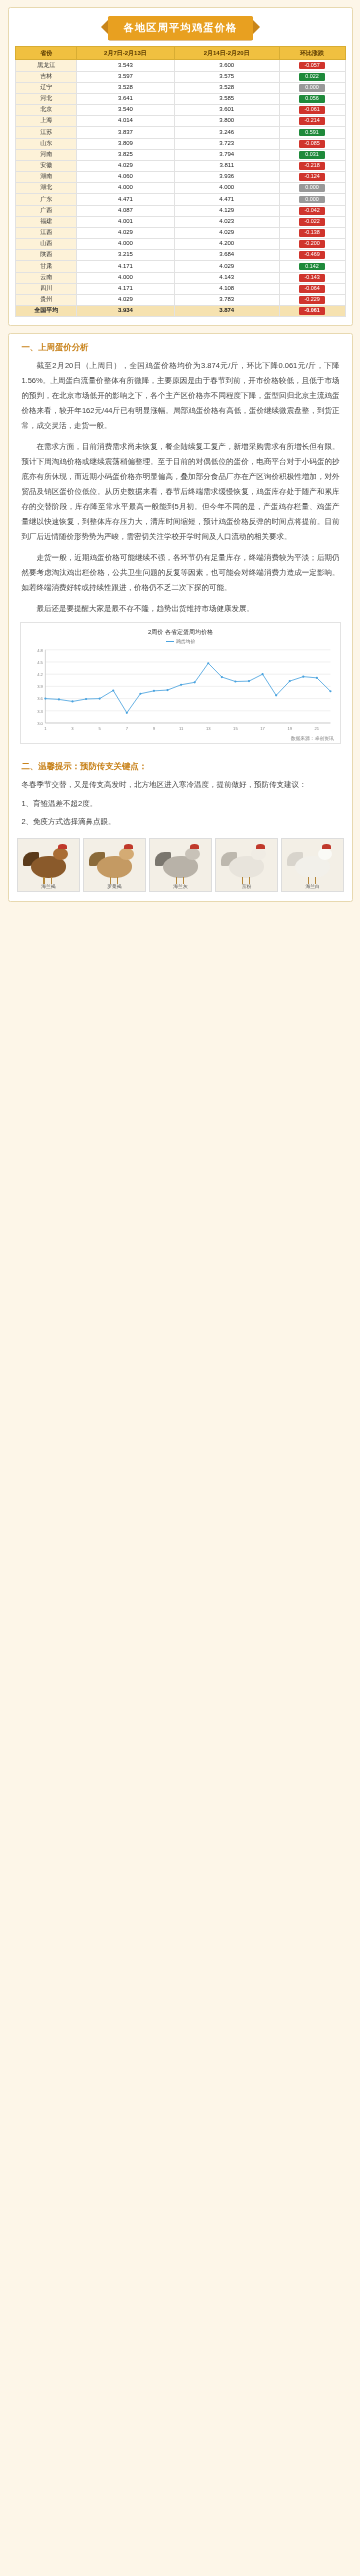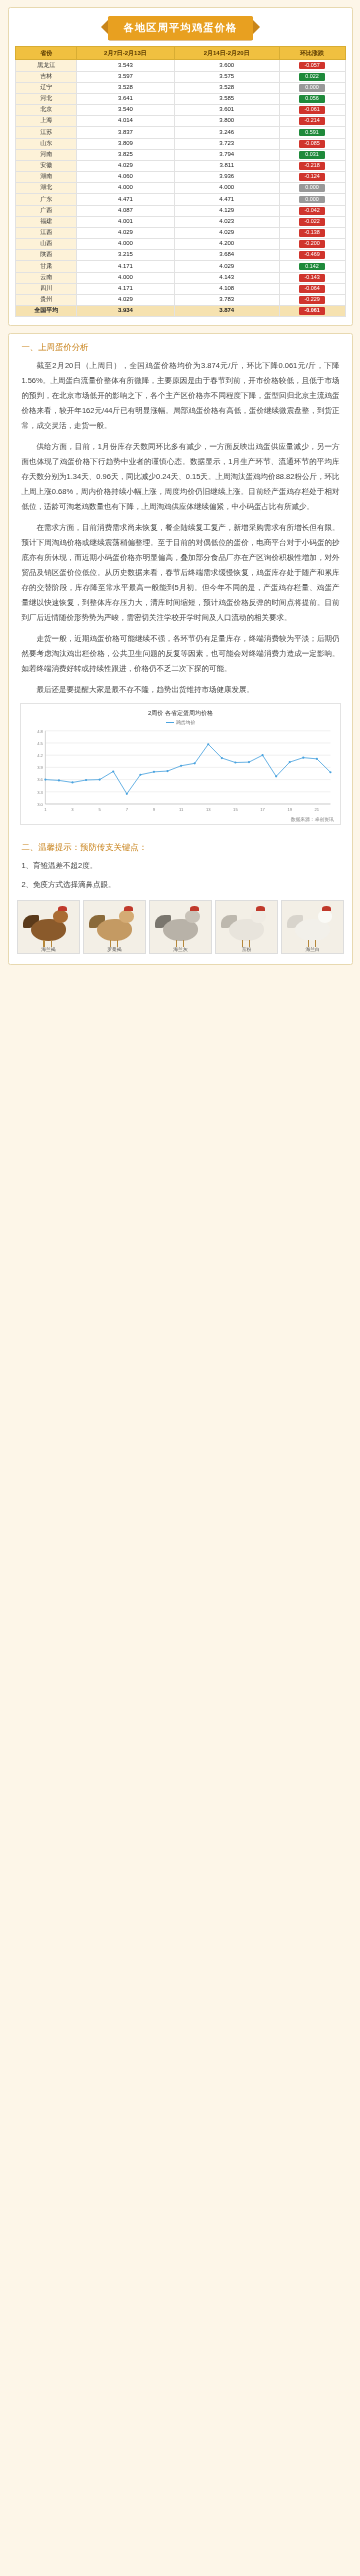--- a/index.html
+++ b/index.html
@@ -115,21 +115,21 @@
   .chg.pos { background: #1f8a3b; }
   .chg.zero { background: #999999; }
 
   
   .article {
     padding: 2.4px 12px 0 12px;
     color: #3b3b3b;
   }
   .art-h2 {
     font-size: 8.4px;
-    font-weight: normal;
+    font-weight: bold;
     color: #c8821a;
     margin: 6px 0 4.8px 0;
   }
   .art-p {
     font-size: 7.5px;
     line-height: 2.0;
     text-align: justify;
     text-indent: 2em;
     margin: 0 0 6px 0;
     color: #444;
@@ -396,21 +396,20 @@
           </tbody>
       </table>
     </div>
   </div>
 
   <div class="card">
 
     <div class="article">
       <div class="art-h2">一、上周蛋价分析</div>
       <p class="art-p">截至2月20日（上周日），全国鸡蛋价格均价为3.874元/斤，环比下降0.061元/斤，下降1.56%。上周蛋白流量价整体有所微降，主要原因是由于春节到前，开市价格较低，且低于市场的预判，在北京市场低开的影响之下，各个主产区价格亦不同程度下降，蛋型回归北京主流鸡蛋价格来看，较开年162元/44斤已有明显涨幅。局部鸡蛋价格有高低，蛋价继续微震盘整，到货正常，成交灵活，走货一般。</p>
-      <p class="art-p">供给方面，目前，1月份库存天数同环比多有减少，一方面反映出鸡蛋供应量减少，另一方面也体现了鸡蛋价格下行趋势中业者的谨慎心态。数据显示，1月生产环节、流通环节的平均库存天数分别为1.34天、0.96天，同比减少0.24天、0.15天。上周淘汰蛋鸡均价88.82粉公斤，环比上周上涨0.68%，周内价格持续小幅上涨，周度均价仍旧继续上涨。目前经产蛋鸡存栏处于相对低位，适龄可淘老鸡数量也有下降，上周淘鸡供应体继续偏紧，中小码蛋占比有所减少。</p>
       <p class="art-p">在需求方面，目前消费需求尚未恢复，餐企陆续复工复产，新增采购需求有所增长但有限。预计下周淘鸡价格或继续震荡稍偏整理。至于目前的对偶低位的蛋价，电商平台对于小码蛋的抄底亦有所休现，而近期小码蛋价格亦明显偏高，叠加部分食品厂亦在产区询价积极性增加，对外贸品及销区蛋价位低位。从历史数据来看，春节后终端需求缓慢恢复，鸡蛋库存处于随产和累库存的交替阶段，库存降至常水平最高一般能到5月初。但今年不同的是，产蛋鸡存栏量、鸡蛋产量继以快速恢复，到整体库存压力大，清库时间缩短，预计鸡蛋价格反弹的时间点将提前。目前到厂后近情随价形势势为严峻，需密切关注学校开学时间及人口流动的相关要求。</p>
       <p class="art-p">走货一般，近期鸡蛋价格可能继续不强，各环节仍有足量库存，终端消费较为平淡；后期仍然要考虑淘汰鸡出栏价格，公共卫生问题的反复等因素，也可能会对终端消费力造成一定影响。如若终端消费好转或持续性跟进，价格仍不乏二次下探的可能。</p>
       <p class="art-p">最后还是要提醒大家是最不存不隆，趋势出货维持市场健康发展。</p>
     </div>
 
     <div class="chart-box">
       <div class="chart-title">2周价 各省定蛋周均价格</div>
       <div class="chart-legend">
         <span class="sw"></span><span>鸡蛋均价</span>
       </div>
@@ -464,20 +463,21 @@
           <circle cx="442" cy="60.18888888888887" r="1.8" fill="#4aa3df"></circle>
           <circle cx="464.6666666666667" cy="52.73333333333335" r="1.8" fill="#4aa3df"></circle>
           <circle cx="487.3333333333333" cy="54.76666666666664" r="1.8" fill="#4aa3df"></circle>
           <circle cx="510" cy="77.13333333333334" r="1.8" fill="#4aa3df"></circle>
         </svg>
       <div class="chart-foot">数据来源：卓创资讯</div>
     </div>
 
     <div class="article">
       <div class="art-h2">二、温馨提示：预防传支关键点：</div>
+      <div class="tip-line">冬春季节交替，又是传支高发时，北方地区进入寒冷温度，提前做好，预防传支建议：</div>
       <div class="tip-sub">1、育雏温差不超2度。</div>
       <div class="tip-sub">2、免疫方式选择滴鼻点眼。</div>
     </div>
 
     <div class="photo-strip" id="photo-strip">
         <div class="photo">
           <div class="hen" style="position: absolute; inset: 0px;">
             <div class="tail" style="background: rgb(90, 58, 26);"></div>
             <div class="body" style="background: rgb(138, 90, 43);"></div>
             <div class="head" style="background: rgb(169, 108, 51);"></div>

